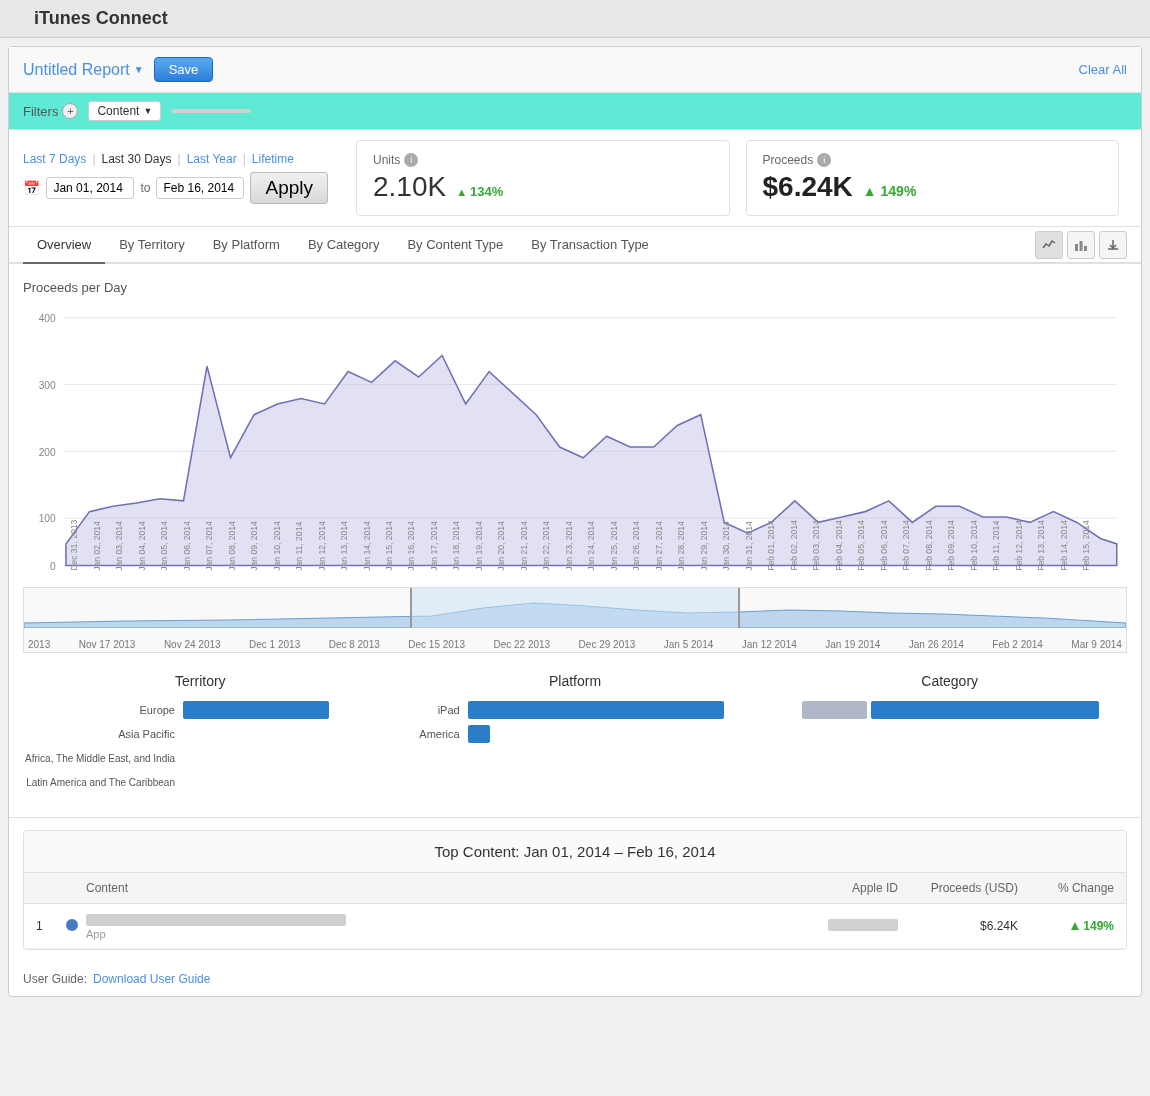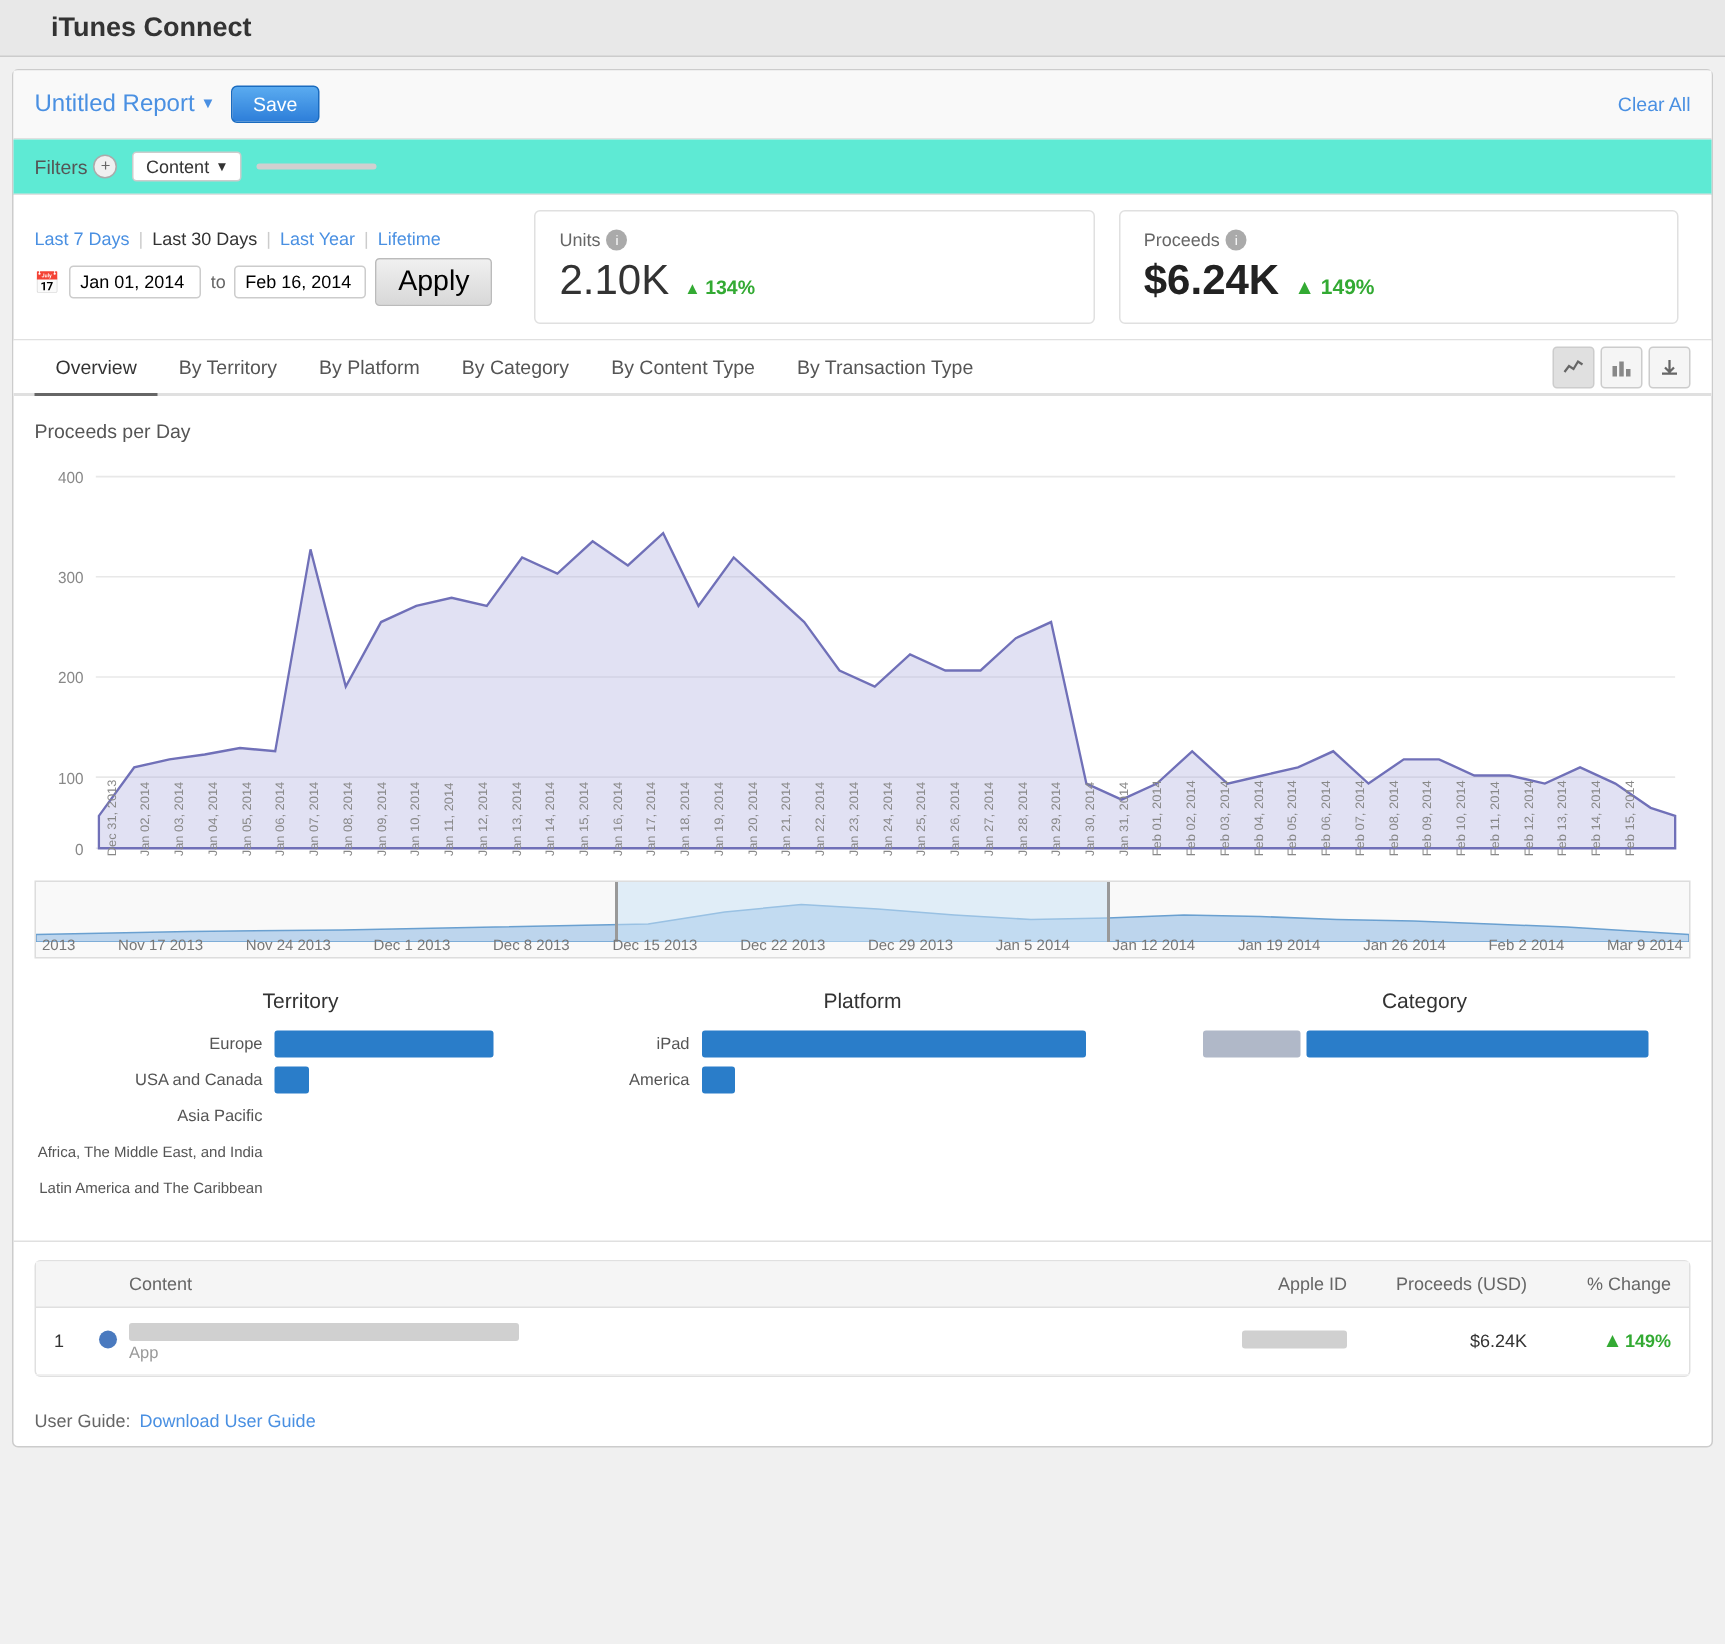--- a/index.html
+++ b/index.html
@@ -282,21 +282,21 @@
           <text x="-245" y="955" class="x-label">Feb 11, 2014</text>
           <text x="-245" y="977" class="x-label">Feb 12, 2014</text>
           <text x="-245" y="999" class="x-label">Feb 13, 2014</text>
           <text x="-245" y="1021" class="x-label">Feb 14, 2014</text>
           <text x="-245" y="1043" class="x-label">Feb 15, 2014</text>
         </g>
       </svg>
     </div>
   </div>
 
-  <div id="mini-nav" style="position:relative;height:52px;margin:0 14px 0;background:#f9f9f9;border:1px solid #ddd;overflow:hidden;">
+  <div id="mini-nav" style="position:relative;height:66px;margin:0 14px 0;background:#f9f9f9;border:1px solid #ddd;overflow:hidden;">
 
     <svg width="100%" height="40" viewBox="0 0 1080 40" preserveAspectRatio="none" style="position:absolute;top:0;left:0;">
       <path d="M 0,35 L 100,33 L 200,32 L 300,30 L 400,28 L 450,20 L 500,15 L 550,18 L 600,22 L 650,25 L 700,24 L 750,22 L 800,23 L 850,25 L 900,26 L 950,28 L 1000,30 L 1080,35 L 1080,40 L 0,40 Z" fill="rgba(100,160,220,0.4)" stroke="#6aa0d0" stroke-width="1"></path>
     </svg>
 
     <div style="position:absolute;top:0;left:35%;width:30%;height:40px;background:rgba(200,225,245,0.5);border-left:2px solid #999;border-right:2px solid #999;"></div>
 
     <div style="position:absolute;bottom:2px;left:0;right:0;display:flex;justify-content:space-between;padding:0 4px;font-size:10px;color:#777;">
       <span>2013</span>
       <span>Nov 17 2013</span>
@@ -319,26 +319,20 @@
 
     <div class="bottom-chart">
       <div class="bottom-chart-title">Territory</div>
       <div class="bar-row">
         <div class="bar-label">Europe</div>
         <div class="bar-track">
             <div class="bar-fill blue" style="width:75%;"></div>
           </div>
       </div>
       <div class="bar-row">
-        <div class="bar-label">USA and Canada</div>
-        <div class="bar-track">
-            <div class="bar-fill blue" style="width:12%;"></div>
-          </div>
-      </div>
-      <div class="bar-row">
         <div class="bar-label">Asia Pacific</div>
         <div class="bar-track">
             <div class="bar-fill blue" style="width:0%;"></div>
           </div>
       </div>
       <div class="bar-row">
         <div class="bar-label" style="font-size:10px;">Africa, The Middle East, and India</div>
         <div class="bar-track">
             <div class="bar-fill blue" style="width:0%;"></div>
           </div>
@@ -374,20 +368,21 @@
         <div class="bar-track" style="display:flex;align-items:center;gap:4px;">
           <div class="bar-fill gray" style="width:20%;height:18px;border-radius:2px;"></div>
           <div class="bar-fill blue" style="width:70%;height:18px;border-radius:2px;"></div>
         </div>
       </div>
     </div>
 
   </div>
 
   <div id="top-content">
+    <div class="top-content-title">Top Content: Jan 01, 2014 – Feb 16, 2014</div>
     <div class="table-header">
       <div class="col-rank"></div>
       <div class="col-dot"></div>
       <div class="col-content">Content</div>
       <div class="col-apple-id">Apple ID</div>
       <div class="col-proceeds">Proceeds (USD)</div>
       <div class="col-change">% Change</div>
     </div>
     <div class="table-row">
       <div class="col-rank">1</div>

